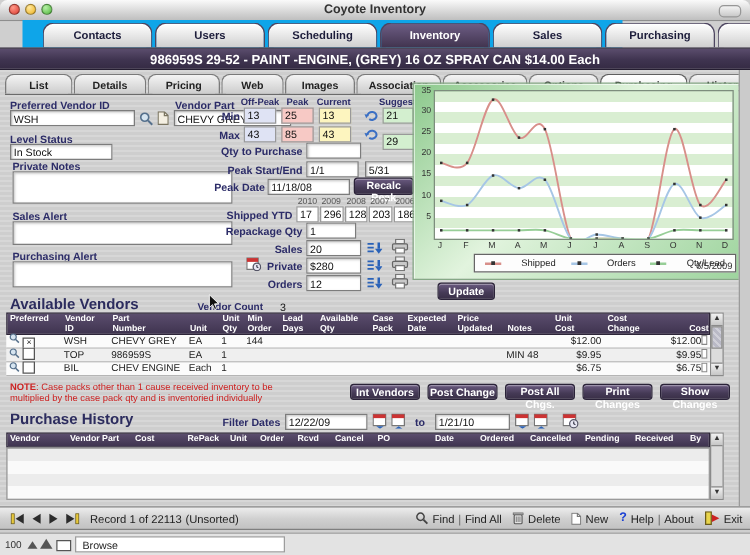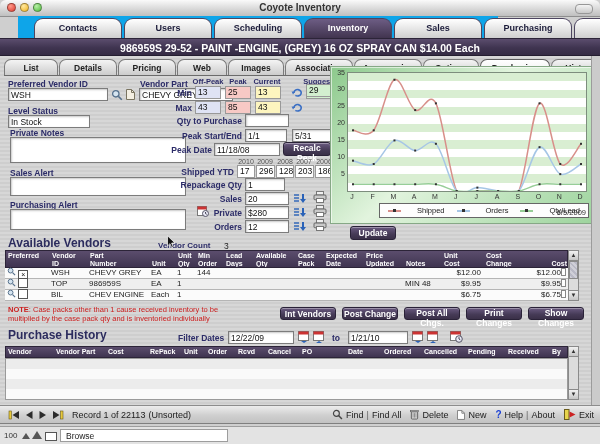--- a/index.html
+++ b/index.html
@@ -193,21 +193,21 @@
     <div class="flbl r" style="left:158px;top:47px;width:34px">Max</div>
     <div class="cell c-off" style="left: 195px; top: 45px; width: 26px; background: rgb(223, 227, 244);">43</div>
     <div class="cell c-pk" style="left: 225px; top: 45px; width: 26px; background: rgb(247, 201, 197);">85</div>
     <div class="cell c-cur" style="left: 255px; top: 45px; width: 26px; background: rgb(253, 245, 191);">43</div>
     <span class="ico" style="left:291px;top:46px">
       <svg width="12" height="10" viewBox="0 0 12 10">
           <path d="M3 6 a3.6 3.2 0 1 1 1.4 2.3" fill="none" stroke="#3a6fc4" stroke-width="1.6"></path>
           <path d="M0.6 4.4 l3.4 0.4 -2 2.8 z" fill="#3a6fc4"></path>
         </svg>
     </span>
-    <div class="cell c-sug" style="left: 306px; top: 28px; width: 34px; background: rgb(211, 239, 207);">29</div>
+    <div class="cell c-sug" style="left: 306px; top: 51px; width: 34px; background: rgb(211, 239, 207);">29</div>
 
     <div class="flbl r" style="left:120px;top:60px;width:122px">Qty to Purchase</div>
     <input class="fin" style="left: 245px; top: 58px; width: 44px;" value="">
 
     <div class="flbl r" style="left:120px;top:75px;width:122px">Peak Start/End</div>
     <input class="fin" style="left: 245px; top: 73px; width: 42px;" value="1/1">
     <input class="fin" style="left: 292px; top: 73px; width: 42px;" value="5/31">
 
     <div class="flbl r" style="left:120px;top:89px;width:92px">Peak Date</div>
     <input class="fin" style="left: 214px; top: 87px; width: 66px;" value="11/18/08">

